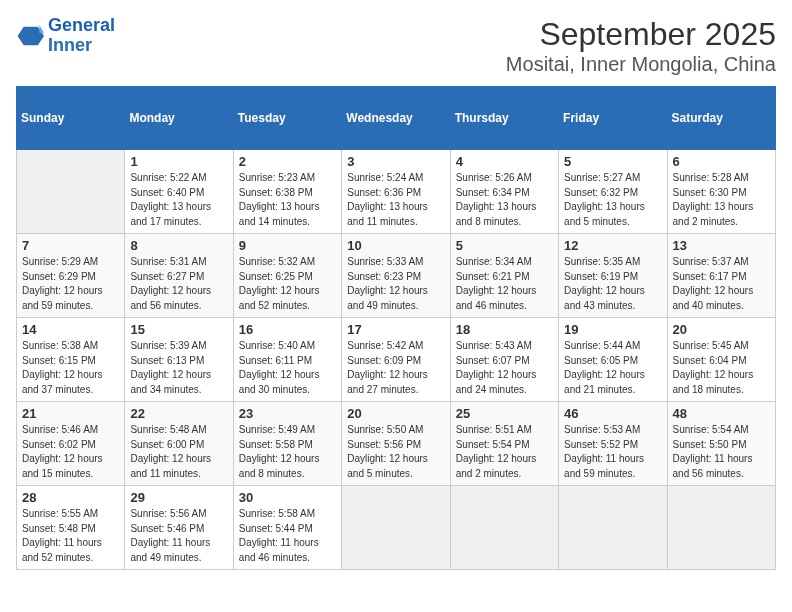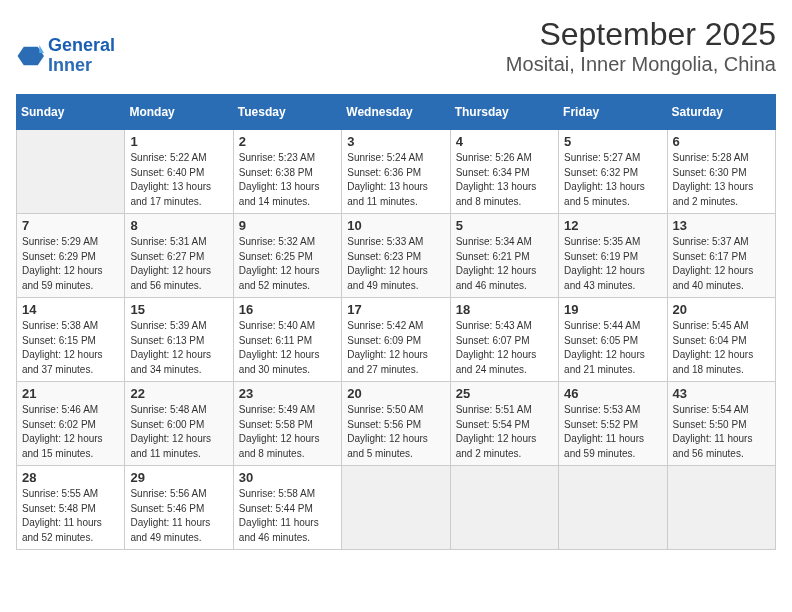--- a/index.html
+++ b/index.html
@@ -6,22 +6,22 @@
     body {
       font-family: Arial, sans-serif;
       background: #fff;
       width: 792px;
       min-height: 612px;
       padding: 16px;
     }
     .header {
       display: flex;
       justify-content: space-between;
-      align-items: flex-end;
-      margin-bottom: 18px;
+      align-items: flex-start;
+      margin-bottom: 10px;
     }
     .logo {
       display: flex;
       align-items: center;
       gap: 4px;
     }
     .logo-text {
       font-size: 18px;
       font-weight: bold;
       line-height: 1.1;
@@ -47,21 +47,21 @@
       color: #555;
     }
     table {
       width: 100%;
       border-collapse: collapse;
       font-size: 11px;
     }
     thead tr th {
       background: #2a6db5;
       color: #fff;
-      padding: 10px 4px;
+      padding: 24px 4px;
       text-align: left;
       font-size: 12px;
       font-weight: bold;
       border: 1px solid #2a6db5;
     }
     tbody tr td {
       border: 1px solid #ccc;
       vertical-align: top;
       padding: 4px 5px;
       width: calc(100% / 7);
@@ -230,21 +230,21 @@
         </td>
         <td>
           <div class="day-num">25</div>
           <div class="day-info">Sunrise: 5:51 AM<br>Sunset: 5:54 PM<br>Daylight: 12 hours and 2 minutes.</div>
         </td>
         <td>
           <div class="day-num">46</div>
           <div class="day-info">Sunrise: 5:53 AM<br>Sunset: 5:52 PM<br>Daylight: 11 hours and 59 minutes.</div>
         </td>
         <td>
-          <div class="day-num">43</div>
+          <div class="day-num">48</div>
           <div class="day-info">Sunrise: 5:54 AM<br>Sunset: 5:50 PM<br>Daylight: 11 hours and 56 minutes.</div>
         </td>
       </tr>
       <tr>
         <td>
           <div class="day-num">28</div>
           <div class="day-info">Sunrise: 5:55 AM<br>Sunset: 5:48 PM<br>Daylight: 11 hours and 52 minutes.</div>
         </td>
         <td>
           <div class="day-num">29</div>

